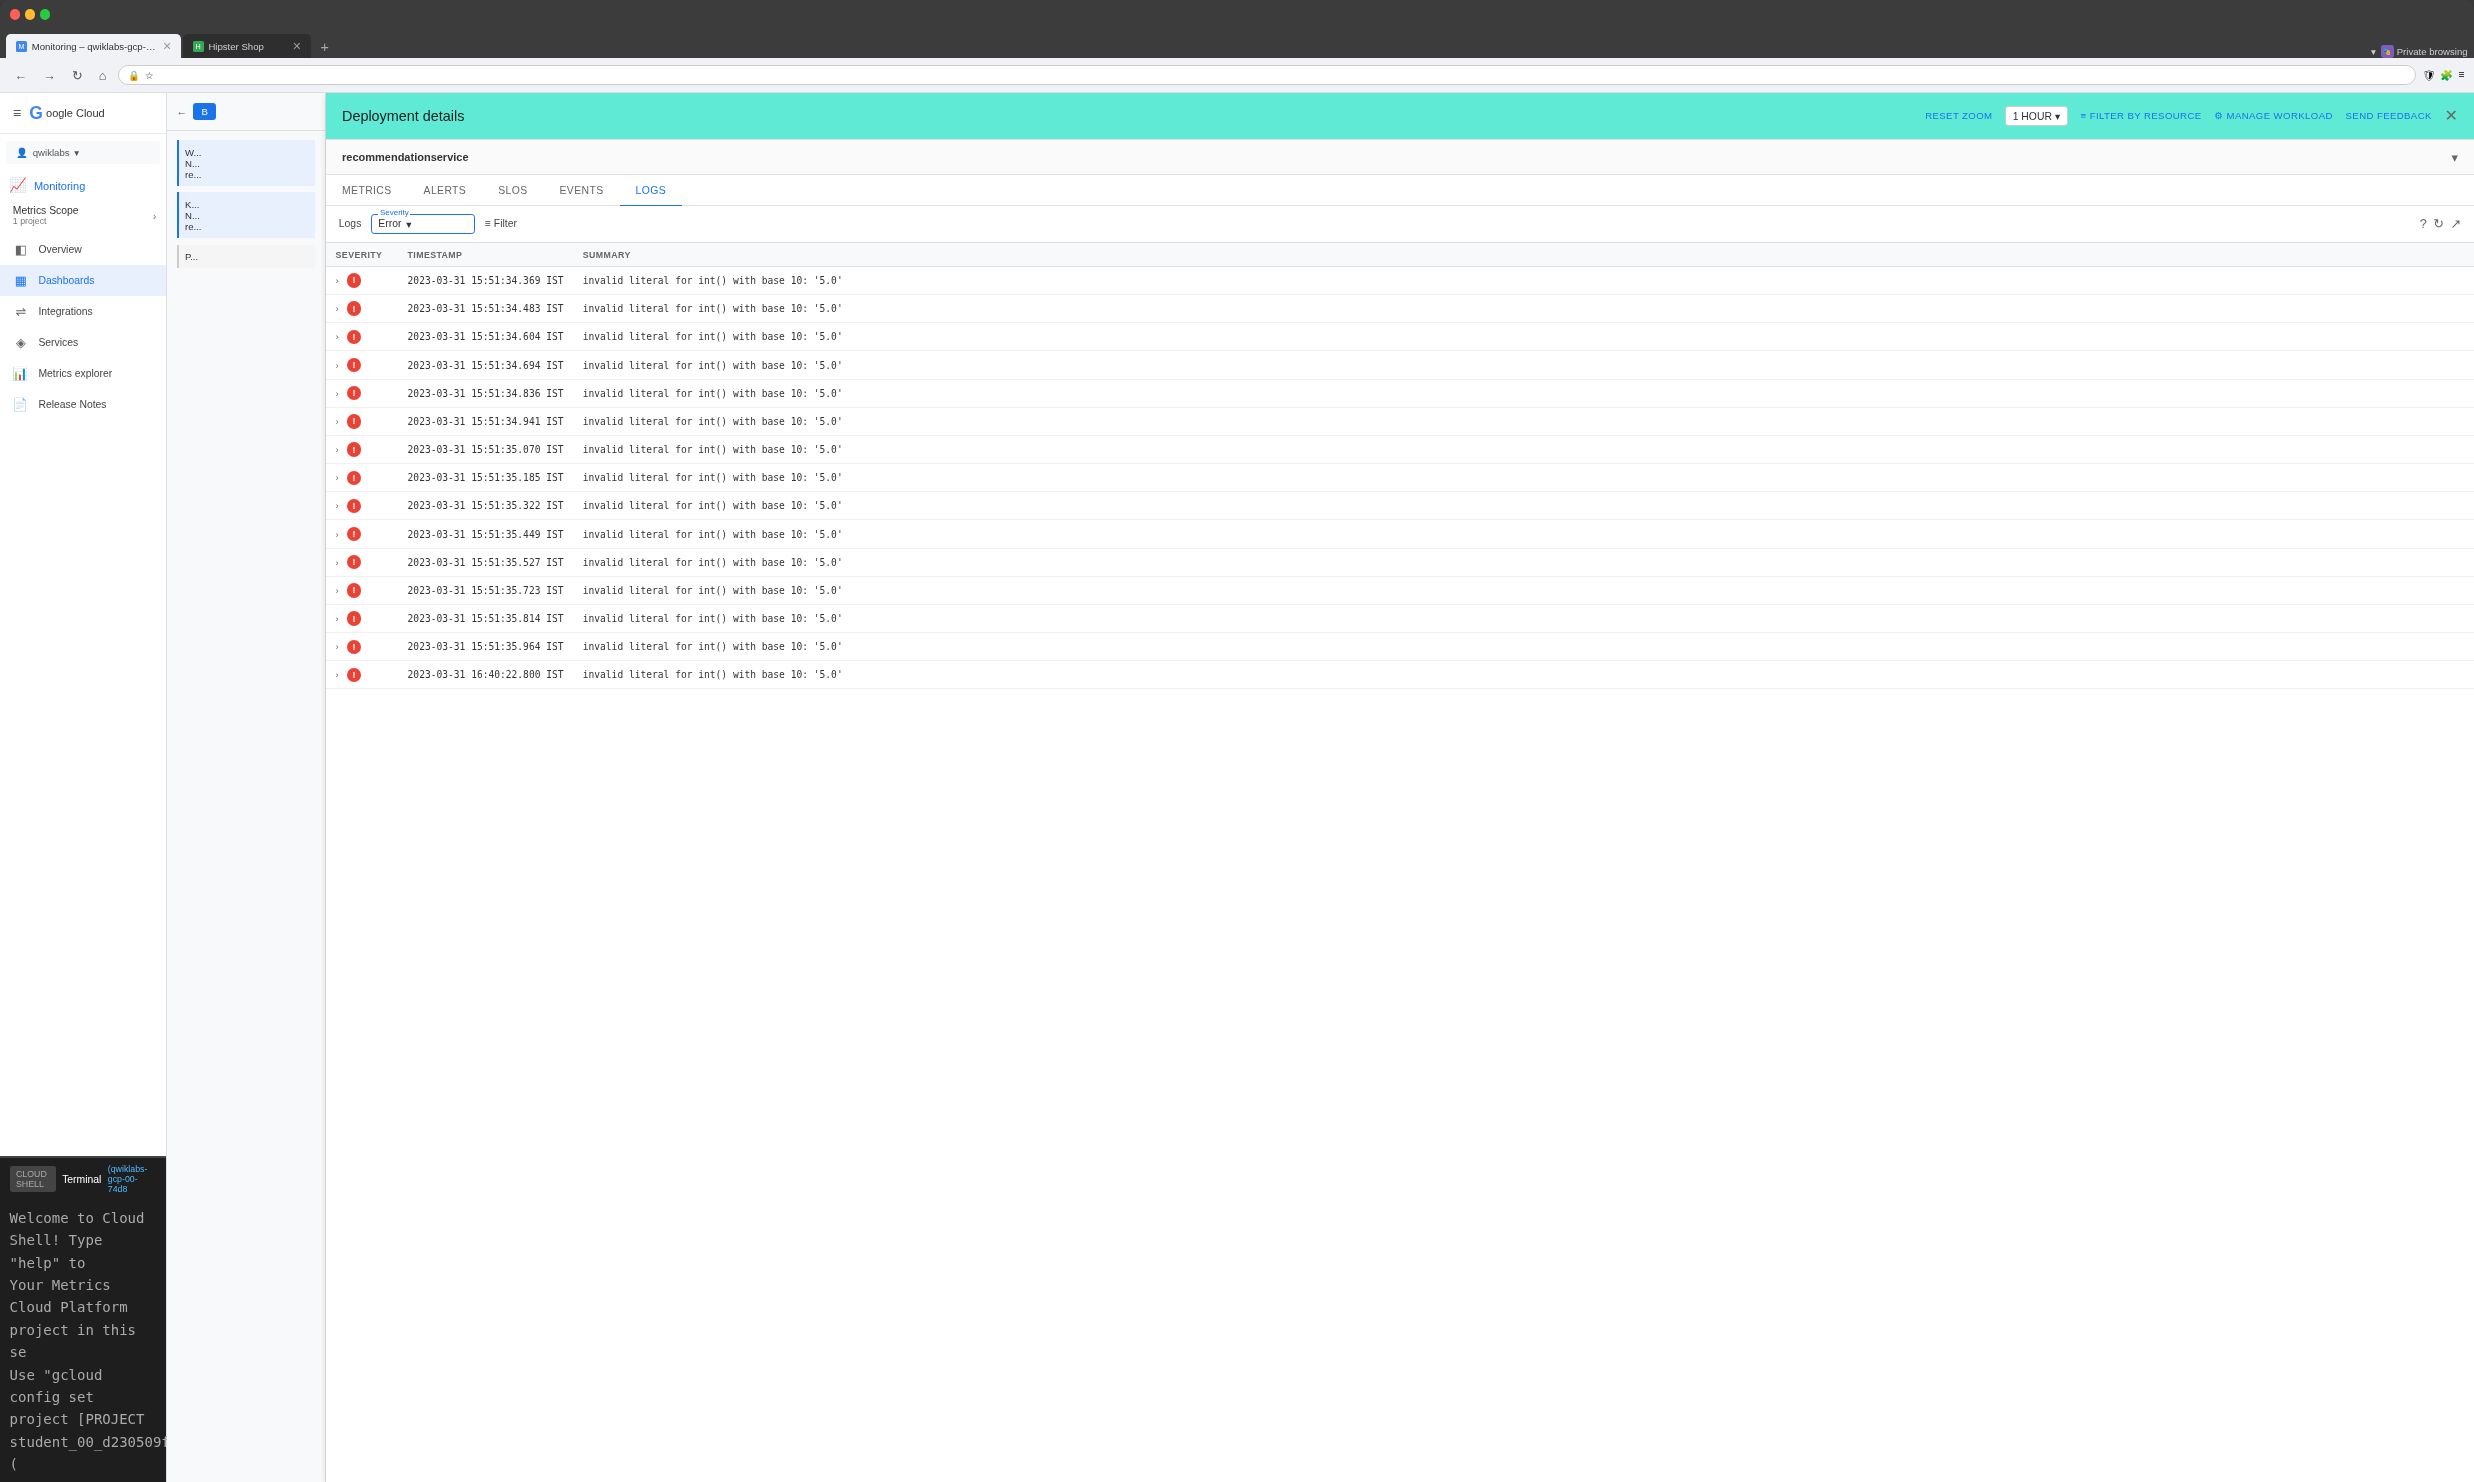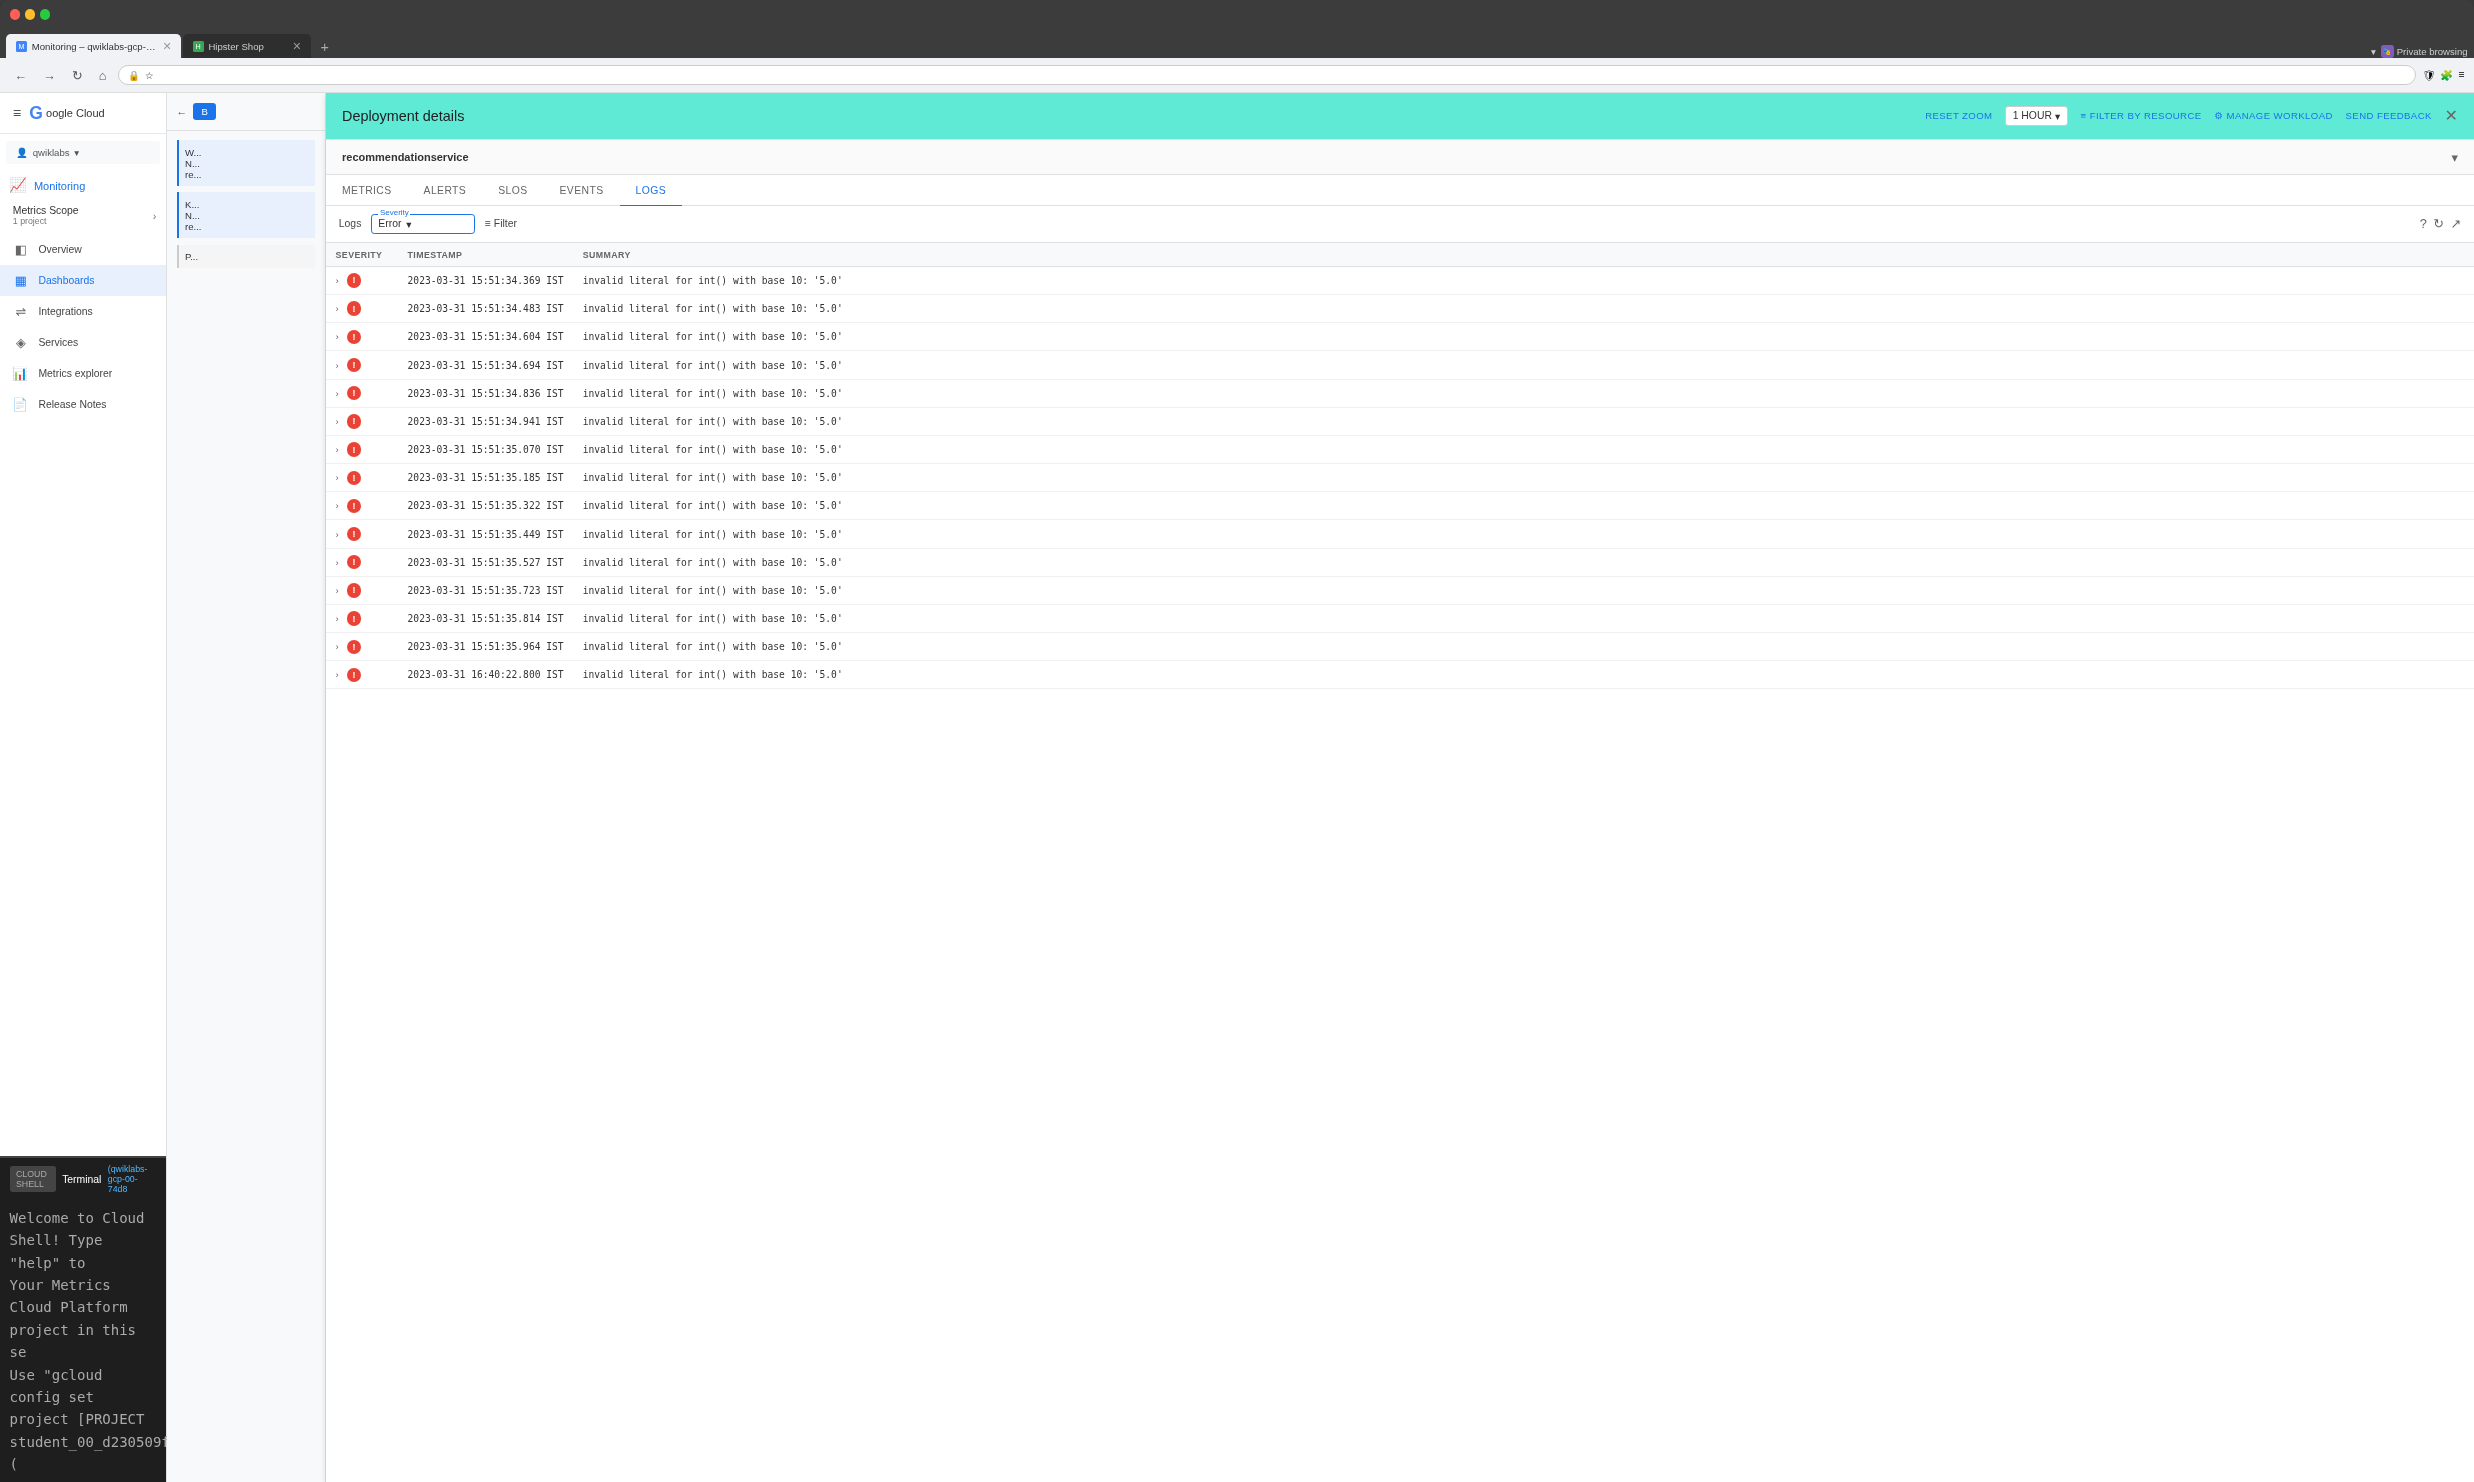--- a/index.html
+++ b/index.html
@@ -233,21 +233,21 @@
       color: #1a73e8;
       cursor: pointer;
       background: none;
       border: none;
       text-transform: uppercase;
       font-weight: 500;
       letter-spacing: 0.4px;
     }
     .time-select {
       display: flex;
-      align-items: center;
+      align-items: flex-end;
       gap: 3.2px;
       font-size: 10.4px;
       color: #333;
       cursor: pointer;
       border: 0.8px solid #ccc;
       border-radius: 3.2px;
       padding: 3.2px 6.4px;
       background: white;
     }
     .close-btn { color: #666; cursor: pointer; font-size: 16px; background: none; border: none; }

